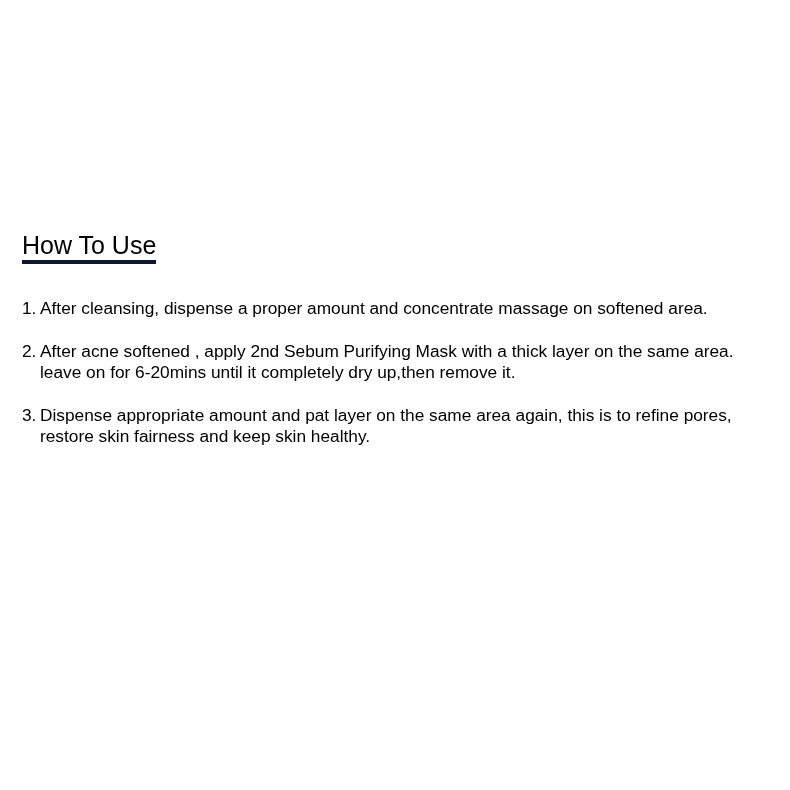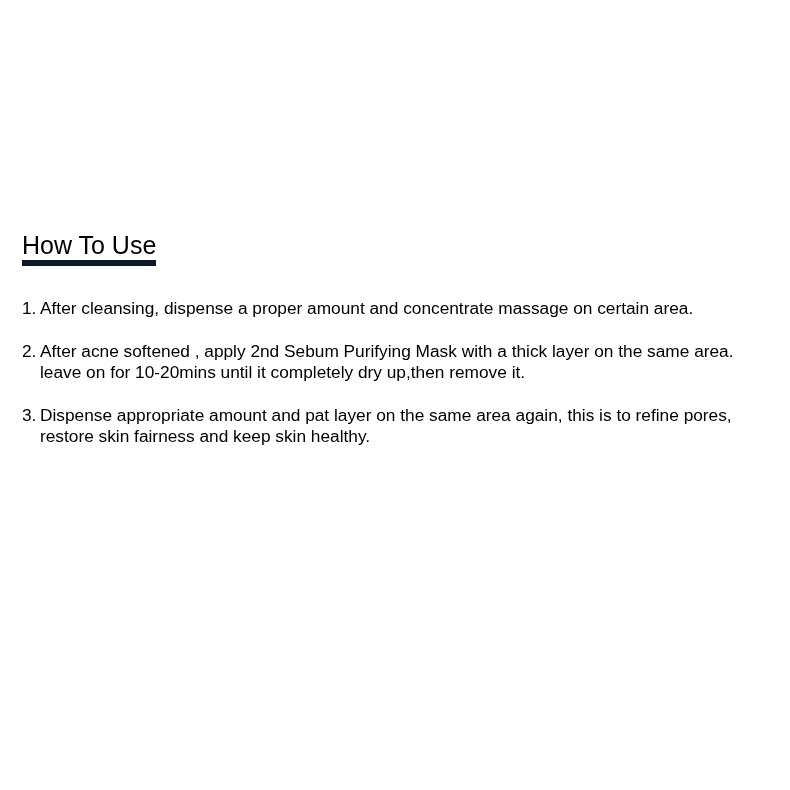--- a/index.html
+++ b/index.html
@@ -22,21 +22,21 @@
     position: absolute;
     left: 22px;
     top: 233px;
     margin: 0;
     display: inline-block;
     font-size: 25px;
     line-height: 25px;
     font-weight: 400;
     color: #000000;
     padding-bottom: 2px;
-    border-bottom: 6px solid #0f172a;
+    border-bottom: 4px solid #0f172a;
     white-space: nowrap;
   }
   .list {
     position: absolute;
     left: 22px;
     top: 298px;
     width: 736px;
   }
   .item {
     display: flex;
@@ -60,27 +60,27 @@
 <body>
 
 <div class="page">
 
   <h1 class="title">How To Use</h1>
 
   <div class="list">
 
     <div class="item">
       <span class="num">1.</span>
-      <span class="text">After cleansing, dispense a proper amount and concentrate massage on certain area.</span>
+      <span class="text">After cleansing, dispense a proper amount and concentrate massage on softened area.</span>
     </div>
 
     <div class="item">
       <span class="num">2.</span>
       <span class="text">After acne softened , apply 2nd Sebum Purifying Mask with a thick layer on the same area.
-leave on for 10-20mins until it completely dry up,then remove it.</span>
+leave on for 6-20mins until it completely dry up,then remove it.</span>
     </div>
 
     <div class="item">
       <span class="num">3.</span>
       <span class="text">Dispense appropriate amount and pat layer on the same area again, this is to refine pores,
 restore skin fairness and keep skin healthy.</span>
     </div>
 
   </div>
 </div>

